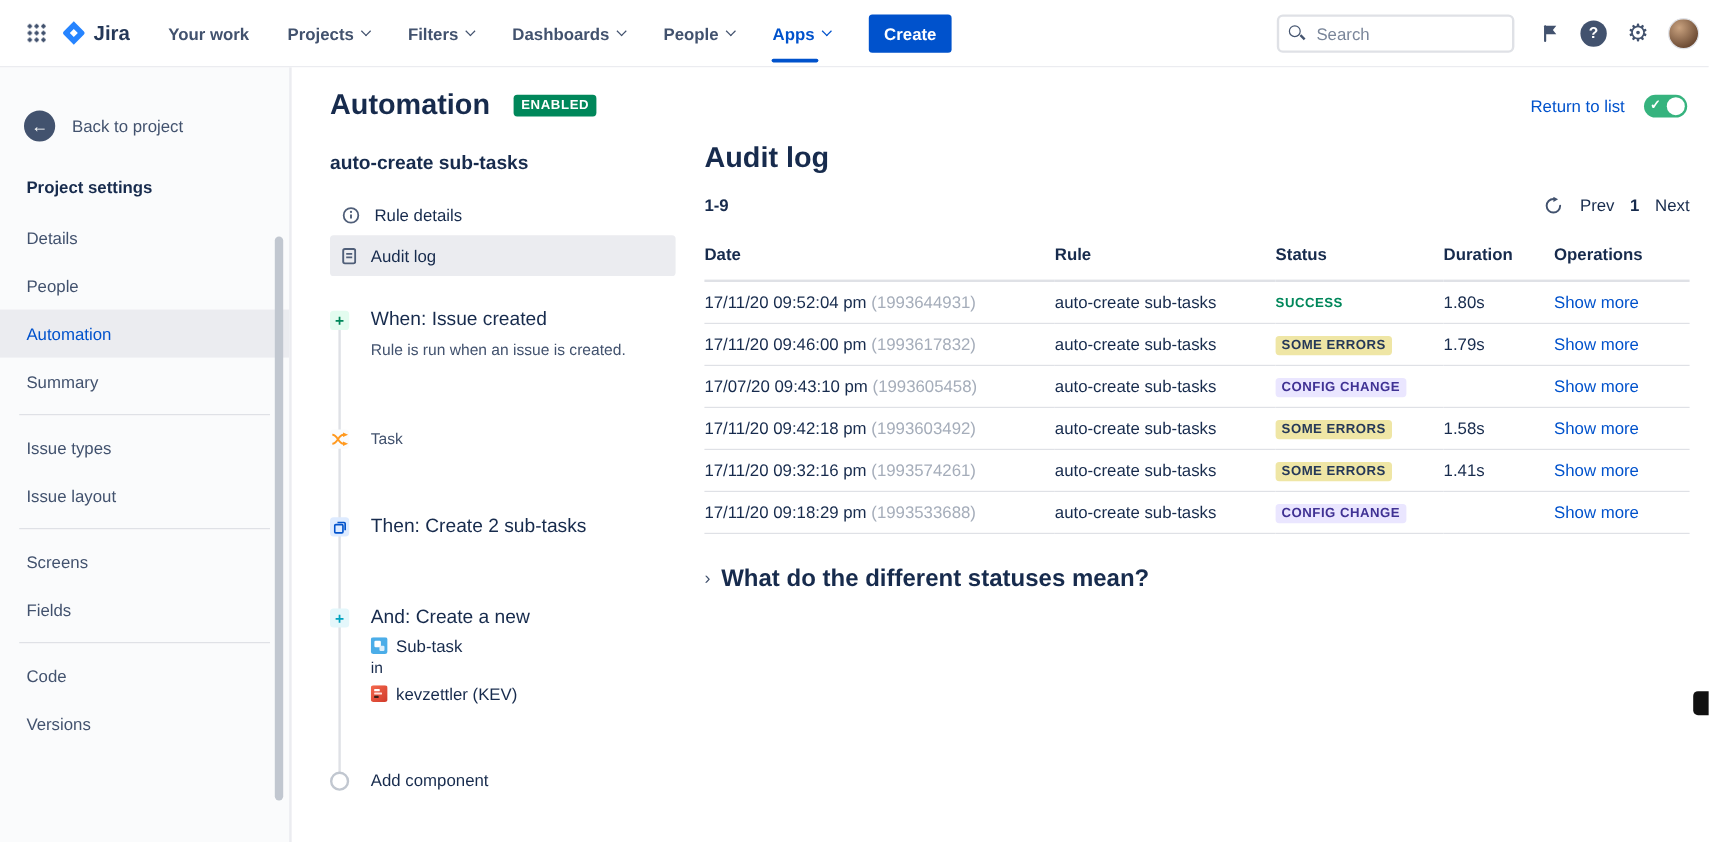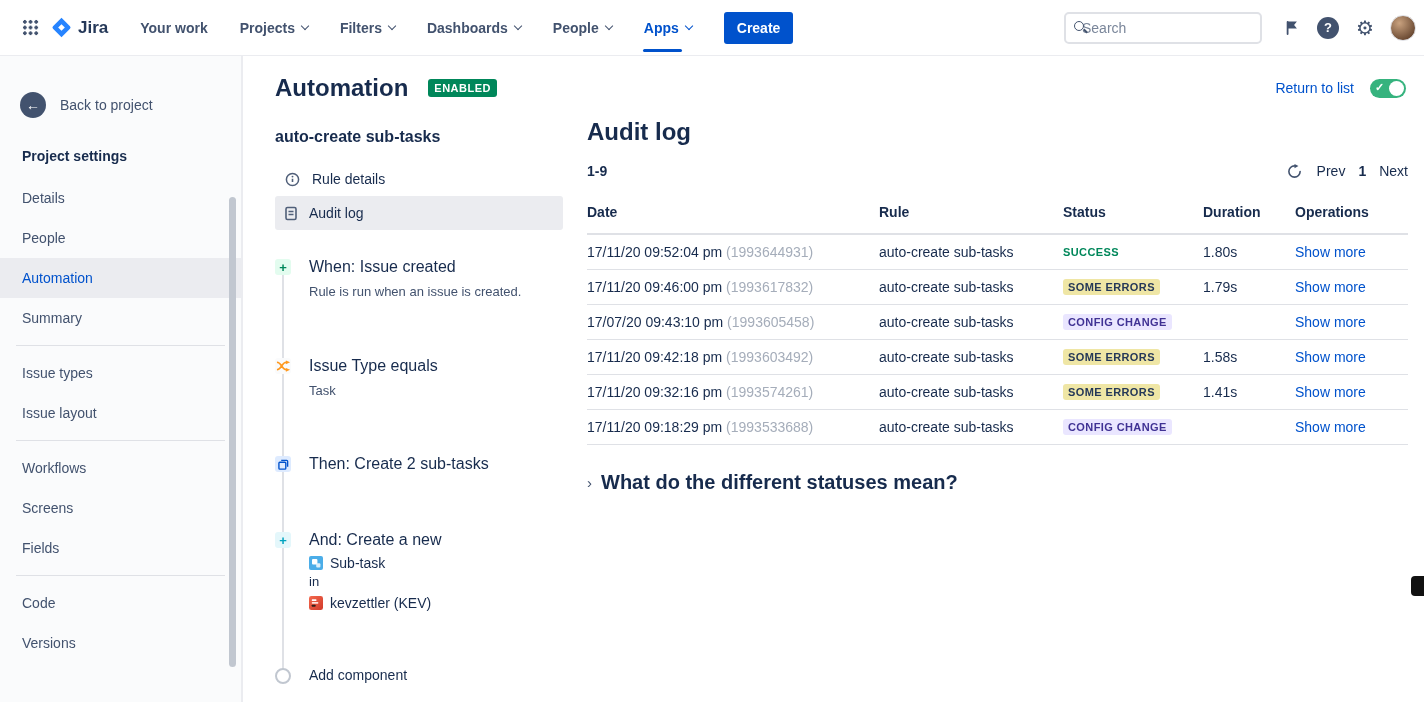--- a/index.html
+++ b/index.html
@@ -39,21 +39,21 @@
   }
   .create-btn {
     background:#0052CC; color:#fff; border:none; border-radius:3px;
     height:32px; padding:0 13px; font-size:14px; font-weight:600;
     margin-left:16px; cursor:pointer; font-family:inherit;
   }
   .topbar-right { margin-left:auto; display:flex; align-items:center; gap:13px; }
   .search-wrap { position:relative; margin-right:4px; }
   .search-input {
     width:198px; height:32px; border:2px solid #DFE1E6; border-radius:5px;
-    padding:0 8px 0 16px; font-size:14px; color:#172B4D; outline:none;
+    padding:0 8px 0 31px; font-size:14px; color:#172B4D; outline:none;
     background:#fff; font-family:inherit;
   }
   .search-input::placeholder { color:#7A869A; }
   .search-icon {
     position:absolute; left:10px; top:9px; width:10px; height:10px;
     border:1.8px solid #44546F; border-radius:50%;
   }
   .search-icon::after {
     content:""; position:absolute; width:5px; height:1.8px; background:#44546F;
     transform:rotate(45deg); right:-5px; bottom:-2px;
@@ -269,21 +269,20 @@
 
   <div>
       <div class="sb-item">Details</div>
       <div class="sb-item">People</div>
       <div class="sb-item active">Automation</div>
       <div class="sb-item">Summary</div>
       <div class="sb-divider"></div>
       <div class="sb-item">Issue types</div>
       <div class="sb-item">Issue layout</div>
       <div class="sb-divider"></div>
-      <div class="sb-item">Workflows</div>
       <div class="sb-item">Screens</div>
       <div class="sb-item">Fields</div>
       <div class="sb-divider"></div>
       <div class="sb-item">Code</div>
       <div class="sb-item">Versions</div>
     </div>
 
   <div class="sb-scrollbar"></div>
 </div>
 
@@ -335,21 +334,20 @@
         </div>
 
         <div class="component">
           <span class="cicon cicon-plain">
             <svg width="15" height="12" viewBox="0 0 16 12">
               <path d="M1 10c5 0 5-8 10-8M1 2c5 0 5 8 10 8" fill="none" stroke="#FF991F" stroke-width="1.7"></path>
               <path d="M10.5 0l4.5 2-4.5 2z" fill="#FF991F"></path>
               <path d="M10.5 8l4.5 2-4.5 2z" fill="#FF991F"></path>
             </svg>
           </span>
-          <div class="ctitle">Issue Type equals</div>
           <div class="csub">Task</div>
         </div>
 
         <div class="component compact">
           <span class="cicon cicon-blue">
             <svg width="11" height="11" viewBox="0 0 12 12">
               <rect x="1" y="3.5" width="7.5" height="7.5" rx="1" fill="none" stroke="#0052CC" stroke-width="1.5"></rect>
               <path d="M3.5 1.5h6a1 1 0 0 1 1 1v6" fill="none" stroke="#0052CC" stroke-width="1.5"></path>
             </svg>
           </span>

